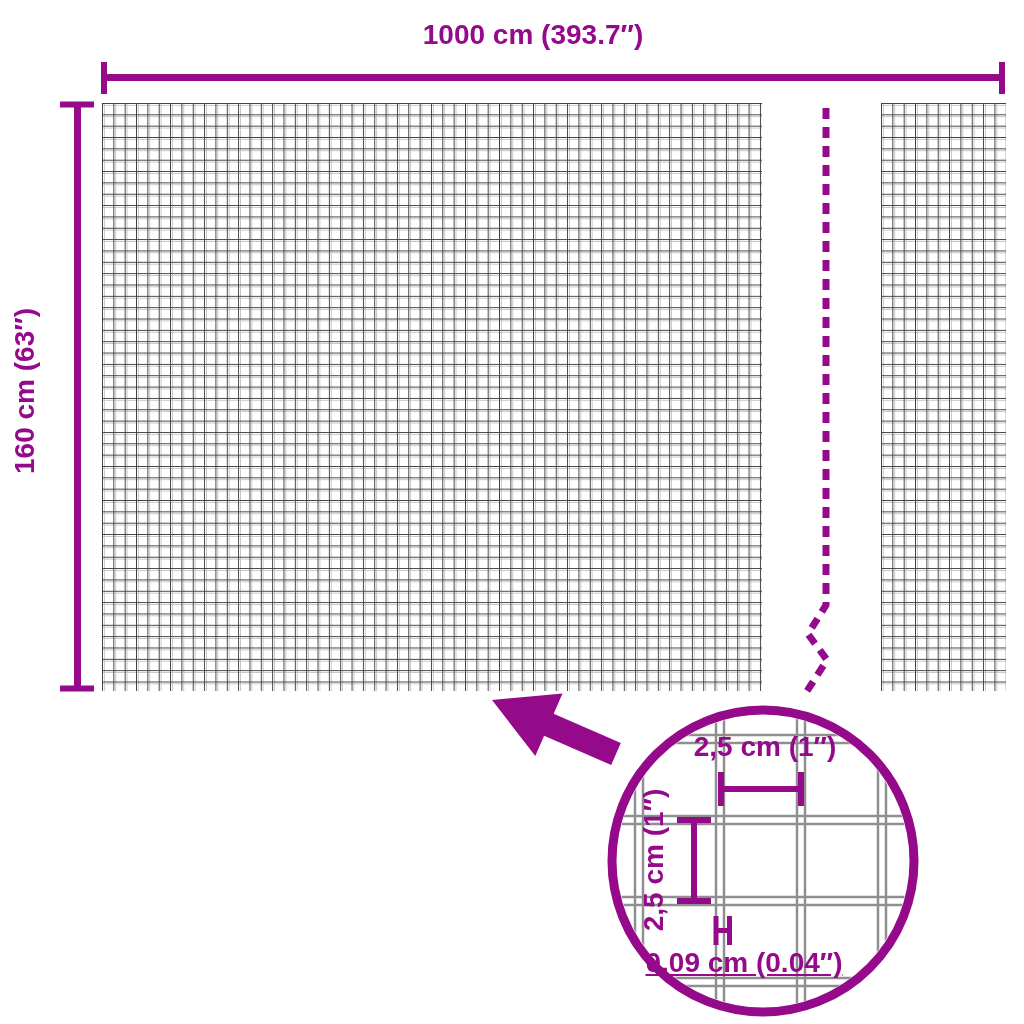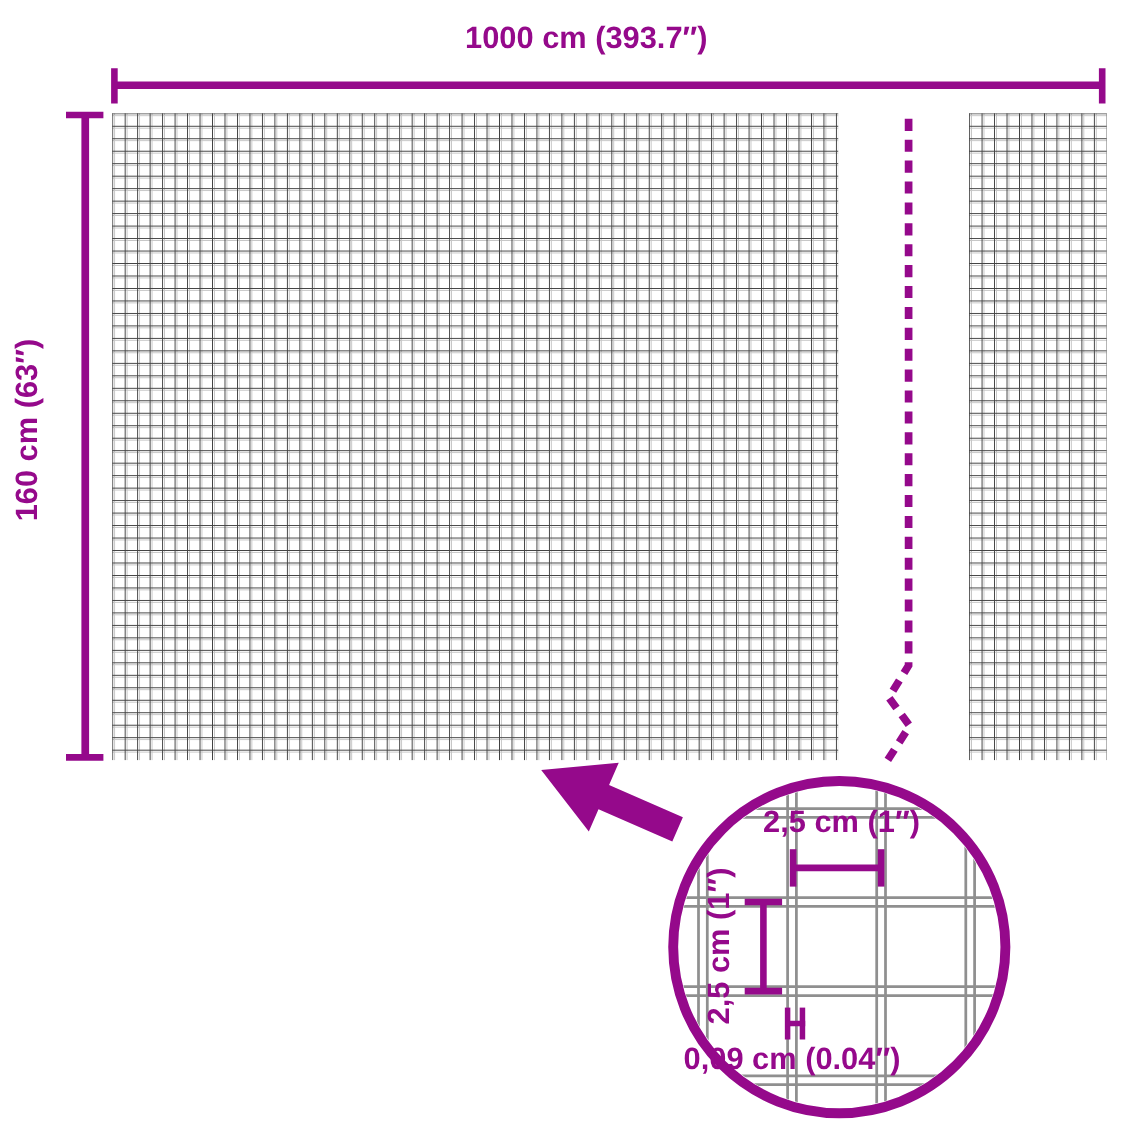--- a/index.html
+++ b/index.html
@@ -103,15 +103,15 @@
   </svg>
 
   <div class="label" style="left:533px;top:22px;">1000 cm (393.7″)</div>
 
   <div class="label rot" style="left:25px;top:378px;">160 cm (63″)</div>
 
   <div class="label" style="left:765px;top:734px;">2,5 cm (1″)</div>
 
   <div class="label rot" style="left:654px;top:847px;">2,5 cm (1″)</div>
 
-  <div class="label" style="left:720px;top:950px;">0,09 cm (0.04″)</div>
+  <div class="label" style="left:744px;top:950px;text-decoration:underline;">0,09 cm (0.04″)</div>
 
 </div>
 
 </body></html>

